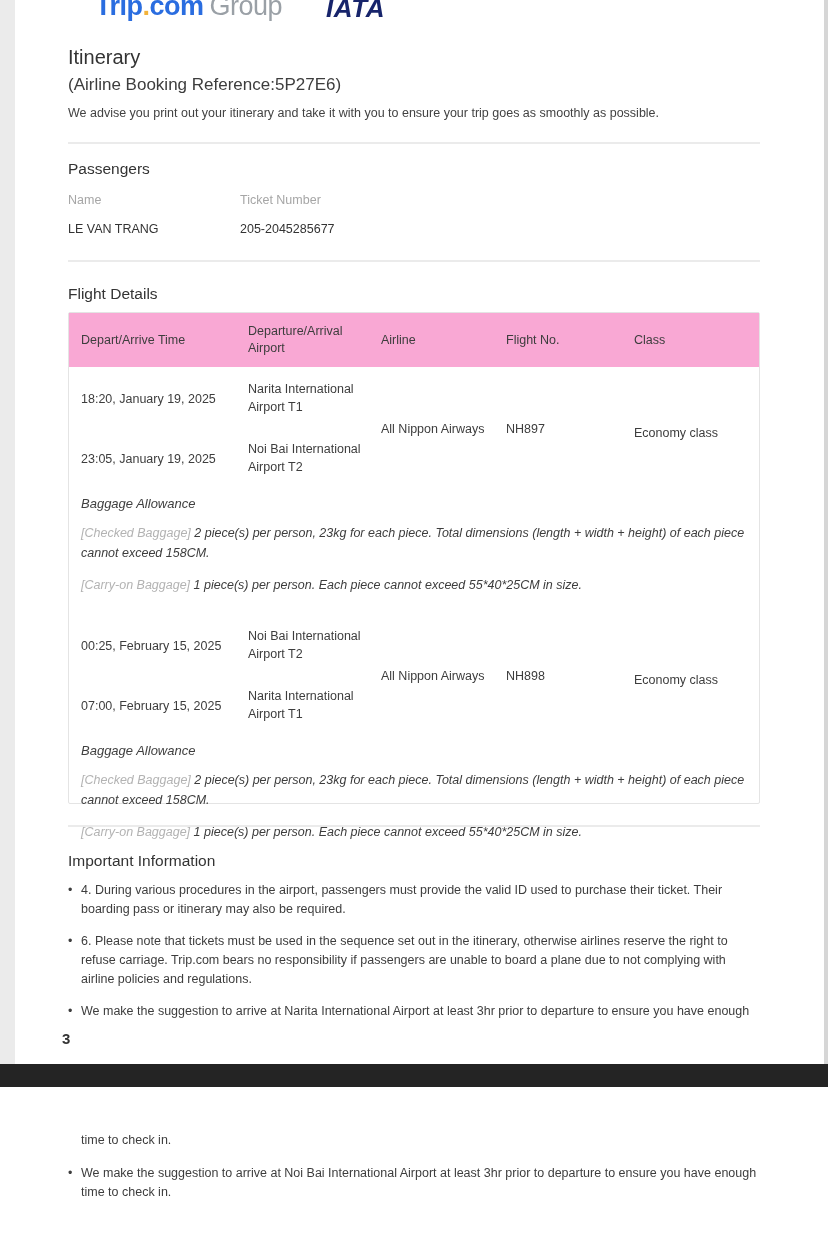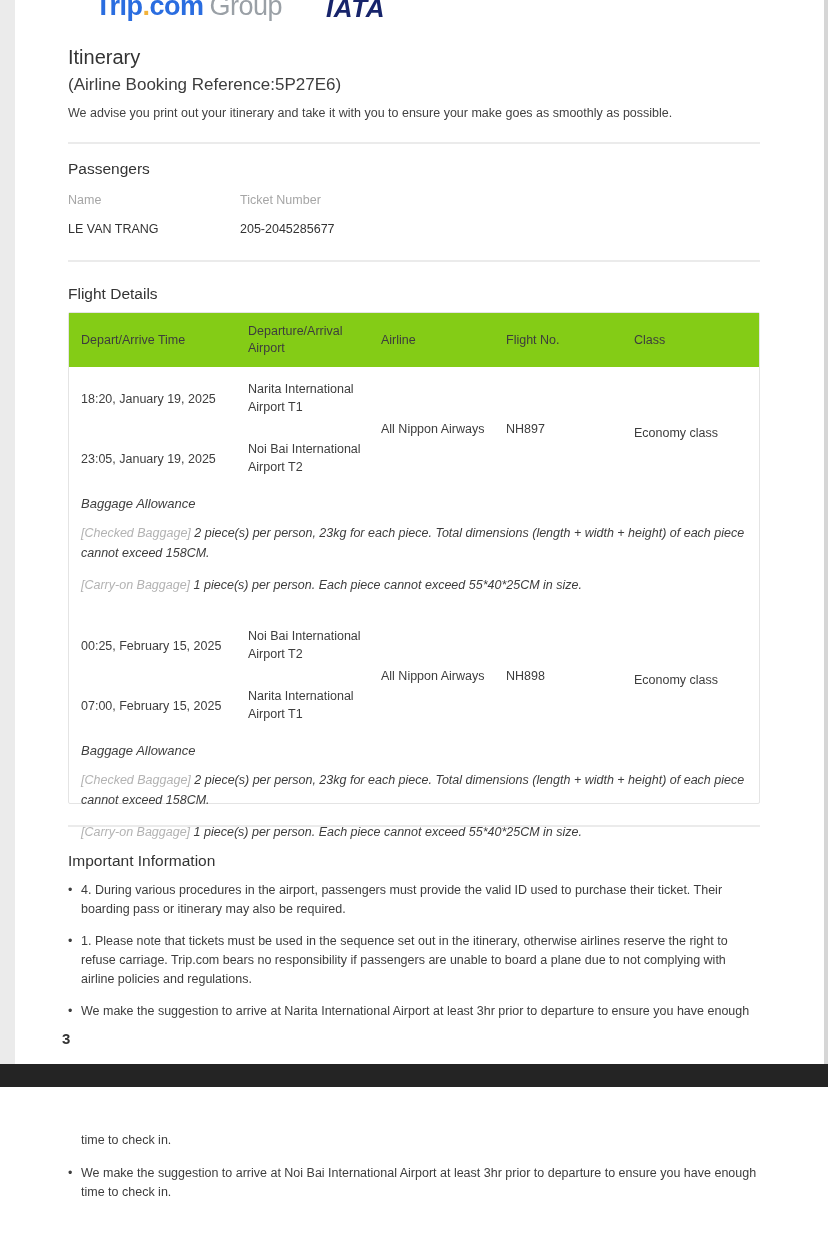--- a/index.html
+++ b/index.html
@@ -35,21 +35,21 @@
   .passengers-h{top:160px;}
   .pass-grid{display:grid;grid-template-columns:172px auto;font-size:12.5px;}
   .pass-labels{top:193px;color:#a6a6a6;}
   .pass-values{top:222px;color:#333;}
 
   .flight-h{top:285px;}
 
   
   .ftable{top:312px;height:492px;border:1px solid #e4e4e4;border-radius:2px;box-sizing:border-box;background:#fff;}
   .ftable-header{
-    height:54px;background:#84cc16;display:grid;
+    height:54px;background:#f9a8d4;display:grid;
     grid-template-columns:167px 133px 125px 128px 1fr;
     align-items:center;padding:0 0 0 12px;box-sizing:border-box;
     font-size:12.5px;color:#3d3d3d;
   }
   .ftable-header .hc{padding-right:10px;line-height:1.35;}
   .frow{
     display:grid;grid-template-columns:167px 133px 125px 128px 1fr;
     grid-template-rows:auto auto;row-gap:25px;
     padding:14px 0 12px 12px;box-sizing:border-box;font-size:12.5px;color:#3d3d3d;
   }
@@ -84,21 +84,21 @@
 <div class="edge-left"></div>
 <div class="edge-right"></div>
 
 <div class="abs doc-col logo-row">
   <div class="trip-logo"><span class="trip-blue">Trip</span><span class="trip-dot">.</span><span class="trip-blue">com</span><span class="trip-group">Group</span></div>
   <div class="iata-logo">IATA</div>
 </div>
 
 <div class="abs doc-col h-title">Itinerary</div>
 <div class="abs doc-col h-sub">(Airline Booking Reference:5P27E6)</div>
-<div class="abs doc-col advisory">We advise you print out your itinerary and take it with you to ensure your make goes as smoothly as possible.</div>
+<div class="abs doc-col advisory">We advise you print out your itinerary and take it with you to ensure your trip goes as smoothly as possible.</div>
 
 <div class="abs doc-col divider divider-1"></div>
 
 <div class="abs doc-col section-h passengers-h">Passengers</div>
 <div class="abs doc-col pass-grid pass-labels">
   <div>Name</div>
   <div>Ticket Number</div>
 </div>
 <div class="abs doc-col pass-grid pass-values">
   <div>LE VAN TRANG</div>
@@ -147,21 +147,21 @@
     <p class="bag-p"><span class="bag-label">[Checked Baggage]</span> <span>2 piece(s) per person, 23kg for each piece. Total dimensions (length + width + height) of each piece cannot exceed 158CM.</span></p>
     <p class="bag-p"><span class="bag-label">[Carry-on Baggage]</span> <span>1 piece(s) per person. Each piece cannot exceed 55*40*25CM in size.</span></p>
   </div>
 </div>
 
 <div class="abs doc-col divider divider-3"></div>
 
 <div class="abs doc-col section-h important-h">Important Information</div>
 <div class="abs doc-col info-list">
   <div class="bullet">4. During various procedures in the airport, passengers must provide the valid ID used to purchase their ticket. Their boarding pass or itinerary may also be required.</div>
-  <div class="bullet">1. Please note that tickets must be used in the sequence set out in the itinerary, otherwise airlines reserve the right to refuse carriage. Trip.com bears no responsibility if passengers are unable to board a plane due to not complying with airline policies and regulations.</div>
+  <div class="bullet">6. Please note that tickets must be used in the sequence set out in the itinerary, otherwise airlines reserve the right to refuse carriage. Trip.com bears no responsibility if passengers are unable to board a plane due to not complying with airline policies and regulations.</div>
   <div class="bullet">We make the suggestion to arrive at Narita International Airport at least 3hr prior to departure to ensure you have enough</div>
 </div>
 
 <div class="abs page-num">3</div>
 
 <div class="abs page-break"></div>
 
 <div class="abs doc-col next-page">
   <div class="continuation">time to check in.</div>
   <div class="bullet">We make the suggestion to arrive at Noi Bai International Airport at least 3hr prior to departure to ensure you have enough time to check in.</div>

